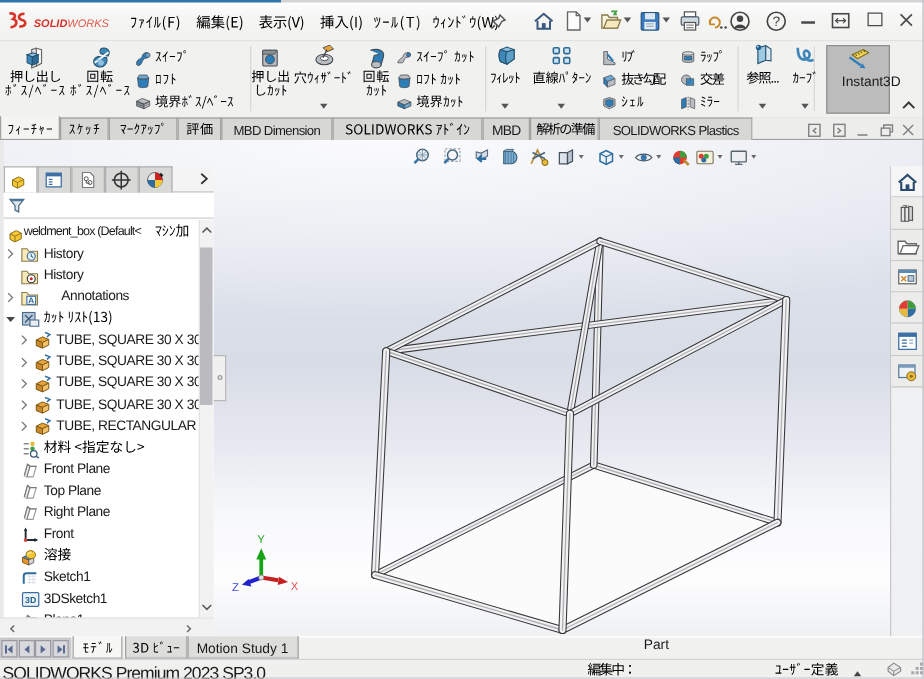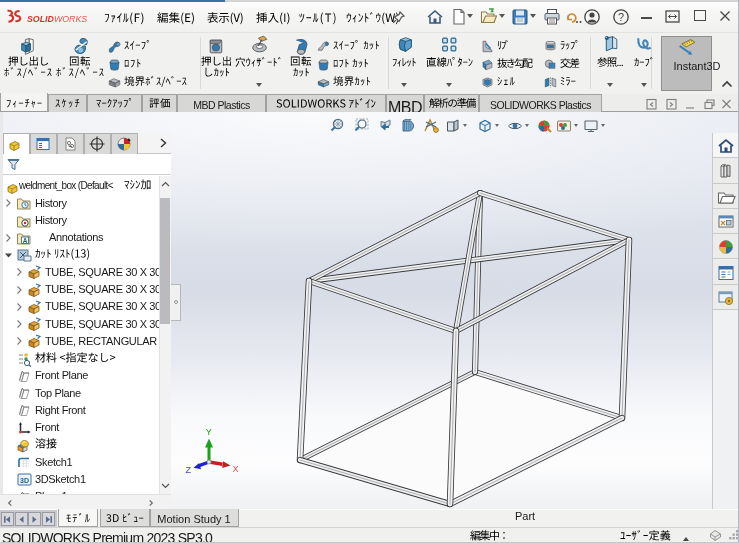--- a/index.html
+++ b/index.html
@@ -304,27 +304,27 @@
   </svg>
 <div class="abs" style="left:87px;top:94px;width:55px;height:18px;background:#d7d7d6;border:1px solid #a2a2a1;border-bottom:none"></div>
 <svg class="abs" style="left:95.5px;top:98.0px" width="39" height="14" aria-hidden="true">
     <path d="M2.2 7.3C2.6 8 3.1 8.9 3.3 9.4L3.8 8.7C3.6 8.3 3.2 7.5 2.9 6.9C3.7 5.8 4.4 4 4.8 2.8C4.9 2.7 4.9 2.6 5 2.5L4.6 1.9C4.5 2 4.3 2 4.2 2C3.6 2 1.4 2 1.1 2C0.9 2 0.6 2 0.5 1.9L0.5 2.9C0.6 2.9 0.9 2.8 1.1 2.8C1.4 2.8 3.6 2.8 4.1 2.8C3.8 3.6 3.1 5.2 2.5 6.2C2.1 5.7 1.8 5.2 1.6 4.9L1.1 5.5C1.4 5.9 1.9 6.7 2.2 7.3ZM6 4.7L6 5.7C6.2 5.7 6.5 5.6 6.7 5.6C7.1 5.6 9.2 5.6 9.6 5.6C9.8 5.6 10.1 5.7 10.2 5.7L10.2 4.7C10.1 4.7 9.9 4.7 9.6 4.7C9.2 4.7 7.1 4.7 6.7 4.7C6.4 4.7 6.2 4.7 6 4.7ZM13.1 0.7C13.1 1 13 1.4 13 1.6C12.8 2.5 12.3 3.8 11.5 4.9L12.1 5.5C12.6 4.7 13 3.9 13.3 3.1L14.7 3.1C14.6 4.1 14.3 5.2 13.9 6.1C13.4 7.2 12.7 8.2 11.9 8.7L12.5 9.4C13.3 8.7 14 7.7 14.4 6.6C14.9 5.5 15.2 4.3 15.4 3.2C15.4 3.1 15.5 2.8 15.5 2.6L15.1 2.2C15 2.3 14.9 2.3 14.7 2.3L13.5 2.3L13.7 1.8C13.7 1.6 13.8 1.3 13.9 1ZM21.2 2.2L20.8 1.7C20.7 1.7 20.5 1.7 20.4 1.7C20.1 1.7 17.8 1.7 17.5 1.7C17.3 1.7 17.1 1.7 16.9 1.7L16.9 2.6C17.1 2.5 17.3 2.5 17.5 2.5C17.8 2.5 20 2.5 20.4 2.5C20.2 3.2 19.8 4.3 19.3 4.8L19.8 5.3C20.4 4.5 20.9 3.2 21.1 2.5C21.1 2.4 21.2 2.3 21.2 2.2ZM18.5 3.4C18.5 3.7 18.5 3.9 18.5 4.2C18.5 5.8 18.4 7.2 17.6 8.3C17.5 8.5 17.3 8.7 17.1 8.8L17.7 9.4C19.1 8 19.2 6.1 19.2 3.4ZM24.2 3.2L23.6 3.4C23.7 3.9 24 5.1 24 5.5L24.6 5.3C24.5 4.8 24.3 3.6 24.2 3.2ZM25.5 3.5C25.4 4.7 25.2 5.9 24.8 6.8C24.4 7.9 23.7 8.7 23 9L23.5 9.6C24.2 9.2 24.9 8.4 25.3 7.2C25.7 6.3 25.9 5.3 26 4.2C26 4.1 26.1 3.9 26.1 3.8ZM23 3.7L22.4 3.9C22.5 4.3 22.8 5.6 22.9 6.2L23.4 5.9C23.3 5.4 23.1 4.2 23 3.7ZM31.8 2.3L31.4 1.9C31.3 2 31.1 2 31 2C30.8 2 28.8 2 28.5 2C28.3 2 28 1.9 27.9 1.9L27.9 2.8C28 2.8 28.3 2.8 28.5 2.8C28.8 2.8 30.7 2.8 31 2.8C30.9 3.8 30.7 5.2 30.3 6.1C29.9 7.2 29.2 8.1 28.3 8.6L28.8 9.4C29.8 8.8 30.4 7.8 30.9 6.6C31.3 5.5 31.6 4 31.7 2.9C31.7 2.5 31.7 2.6 31.8 2.3ZM33.2 1.4C33.2 0.9 33.5 0.6 33.8 0.6C34.1 0.6 34.4 0.9 34.4 1.4C34.4 1.8 34.1 2.1 33.8 2.1C33.5 2.1 33.2 1.8 33.2 1.4ZM32.8 1.4C32.8 2.1 33.3 2.6 33.8 2.6C34.4 2.6 34.8 2.1 34.8 1.4C34.8 0.6 34.4 0.1 33.8 0.1C33.3 0.1 32.8 0.6 32.8 1.4Z" fill="#000000"></path>
   </svg>
 <div class="abs" style="left:142px;top:94px;width:35px;height:18px;background:#d7d7d6;border:1px solid #a2a2a1;border-bottom:none"></div>
 <svg class="abs" style="left:148.5px;top:98.0px" width="23" height="14" aria-hidden="true">
     <path d="M8.9 2C8.8 2.8 8.5 4 8.2 4.7L8.8 4.8C9.1 4.2 9.4 3.1 9.7 2.2ZM4.9 2.2C5.1 3.1 5.4 4.1 5.4 4.9L6.1 4.7C6 4 5.8 2.9 5.5 2.1ZM0.9 3.4L0.9 4L4 4L4 3.4ZM0.9 0.5L0.9 1.2L4 1.2L4 0.5ZM0.9 4.8L0.9 5.4L4 5.4L4 4.8ZM0.4 1.9L0.4 2.6L4.4 2.6L4.4 1.9ZM4.2 5.3L4.2 6L6.8 6L6.8 9.8L7.6 9.8L7.6 6L10.1 6L10.1 5.3L7.6 5.3L7.6 1.5L9.9 1.5L9.9 0.8L4.6 0.8L4.6 1.5L6.8 1.5L6.8 5.3ZM0.9 6.2L0.9 9.7L1.6 9.7L1.6 9.2L4 9.2L4 6.2ZM1.6 6.8L3.3 6.8L3.3 8.6L1.6 8.6ZM14.4 3.7L14.4 9.7L15.2 9.7L15.2 9L20.1 9L20.1 9.6L20.9 9.6L20.9 3.7L19 3.7L19 2L21 2L21 1.2L14.3 1.2L14.3 2L16.3 2L16.3 3.7ZM17 2L18.2 2L18.2 3.7L17 3.7ZM15.2 8.3L15.2 4.4L16.3 4.4L16.3 8.3ZM20.1 8.3L18.9 8.3L18.9 4.4L20.1 4.4ZM17 4.4L18.2 4.4L18.2 8.3L17 8.3ZM13.7 0.2C13.1 1.8 12.2 3.3 11.2 4.3C11.3 4.5 11.6 4.9 11.6 5.1C12 4.7 12.3 4.3 12.6 3.8L12.6 9.8L13.4 9.8L13.4 2.6C13.8 1.9 14.1 1.2 14.4 0.4Z" fill="#000000"></path>
   </svg>
 <div class="abs" style="left:177px;top:94px;width:89px;height:18px;background:#d7d7d6;border:1px solid #a2a2a1;border-bottom:none"></div>
-<div class="abs" style="left:221.5px;top:98.5px;font-size:10.5px;color:#1a1a1a;white-space:nowrap;transform:translateX(-50%);letter-spacing:-0.5px;">MBD Plastics</div>
+<div class="abs" style="left:221.5px;top:98.5px;font-size:10.5px;color:#1a1a1a;white-space:nowrap;transform:translateX(-50%);letter-spacing:-0.5px;">MBD Dimension</div>
 <div class="abs" style="left:266px;top:94px;width:120px;height:18px;background:#d7d7d6;border:1px solid #a2a2a1;border-bottom:none"></div>
 <svg class="abs" style="left:276.0px;top:98.0px" width="101" height="15" aria-hidden="true">
     <path d="M3.3 9.6C5 9.6 6.1 8.6 6.1 7.4C6.1 6.2 5.4 5.6 4.4 5.2L3.3 4.7C2.7 4.4 1.9 4.1 1.9 3.4C1.9 2.6 2.5 2.2 3.4 2.2C4.2 2.2 4.8 2.5 5.3 2.9L5.8 2.3C5.2 1.7 4.4 1.3 3.4 1.3C2 1.3 0.9 2.2 0.9 3.4C0.9 4.6 1.8 5.2 2.5 5.5L3.7 6C4.5 6.3 5 6.6 5 7.4C5 8.2 4.4 8.8 3.4 8.8C2.5 8.8 1.7 8.4 1.1 7.8L0.5 8.5C1.2 9.2 2.2 9.6 3.3 9.6ZM10.6 9.6C12.7 9.6 14.1 8 14.1 5.4C14.1 2.9 12.7 1.3 10.6 1.3C8.6 1.3 7.2 2.9 7.2 5.4C7.2 8 8.6 9.6 10.6 9.6ZM10.6 8.8C9.2 8.8 8.2 7.5 8.2 5.4C8.2 3.4 9.2 2.2 10.6 2.2C12.1 2.2 13 3.4 13 5.4C13 7.5 12.1 8.8 10.6 8.8ZM15.8 9.5L20.4 9.5L20.4 8.6L16.9 8.6L16.9 1.4L15.8 1.4ZM21.8 9.5L22.8 9.5L22.8 1.4L21.8 1.4ZM25.1 9.5L27.1 9.5C29.5 9.5 30.9 8 30.9 5.4C30.9 2.9 29.5 1.4 27.1 1.4L25.1 1.4ZM26.1 8.7L26.1 2.3L27 2.3C28.9 2.3 29.8 3.4 29.8 5.4C29.8 7.5 28.9 8.7 27 8.7ZM33.5 9.5L34.7 9.5L35.9 4.6C36 4 36.2 3.4 36.3 2.8L36.4 2.8C36.5 3.4 36.6 4 36.8 4.6L38 9.5L39.2 9.5L40.9 1.4L39.9 1.4L39 5.8C38.9 6.7 38.7 7.6 38.6 8.4L38.5 8.4C38.3 7.6 38.2 6.7 38 5.8L36.8 1.4L35.9 1.4L34.8 5.8C34.6 6.7 34.4 7.6 34.2 8.4L34.2 8.4C34 7.6 33.9 6.7 33.7 5.8L32.8 1.4L31.8 1.4ZM45.3 9.6C47.3 9.6 48.7 8 48.7 5.4C48.7 2.9 47.3 1.3 45.3 1.3C43.2 1.3 41.8 2.9 41.8 5.4C41.8 8 43.2 9.6 45.3 9.6ZM45.3 8.8C43.8 8.8 42.9 7.5 42.9 5.4C42.9 3.4 43.8 2.2 45.3 2.2C46.7 2.2 47.7 3.4 47.7 5.4C47.7 7.5 46.7 8.8 45.3 8.8ZM51.5 5.3L51.5 2.3L52.8 2.3C54.1 2.3 54.8 2.6 54.8 3.7C54.8 4.7 54.1 5.3 52.8 5.3ZM54.9 9.5L56 9.5L54 6C55.1 5.7 55.8 5 55.8 3.7C55.8 2 54.6 1.4 53 1.4L50.5 1.4L50.5 9.5L51.5 9.5L51.5 6.1L52.9 6.1ZM57.4 9.5L58.5 9.5L58.5 6.9L59.8 5.3L62.3 9.5L63.4 9.5L60.5 4.5L63 1.4L61.9 1.4L58.5 5.5L58.5 5.5L58.5 1.4L57.4 1.4ZM66.8 9.6C68.5 9.6 69.5 8.6 69.5 7.4C69.5 6.2 68.8 5.6 67.9 5.2L66.7 4.7C66.1 4.4 65.4 4.1 65.4 3.4C65.4 2.6 66 2.2 66.9 2.2C67.6 2.2 68.2 2.5 68.7 2.9L69.3 2.3C68.7 1.7 67.8 1.3 66.9 1.3C65.4 1.3 64.4 2.2 64.4 3.4C64.4 4.6 65.2 5.2 66 5.5L67.1 6C67.9 6.3 68.5 6.6 68.5 7.4C68.5 8.2 67.9 8.8 66.8 8.8C66 8.8 65.2 8.4 64.6 7.8L64 8.5C64.7 9.2 65.6 9.6 66.8 9.6ZM77.7 2.4L77.3 1.8C77.1 1.8 77 1.9 76.8 1.9C76.5 1.9 74.1 1.9 73.8 1.9C73.6 1.9 73.4 1.9 73.2 1.8L73.2 2.8C73.4 2.7 73.6 2.7 73.8 2.7C74.1 2.7 76.4 2.7 76.8 2.7C76.6 3.4 76.1 4.6 75.6 5.1L76.2 5.7C76.8 4.8 77.3 3.4 77.5 2.7C77.5 2.6 77.6 2.5 77.7 2.4ZM74.8 3.7C74.8 3.9 74.8 4.2 74.8 4.5C74.8 6.2 74.7 7.6 73.9 8.8C73.8 9 73.5 9.2 73.4 9.3L74 9.9C75.4 8.5 75.5 6.4 75.6 3.7ZM79.6 8.5C79.6 8.9 79.6 9.5 79.6 9.8L80.4 9.8C80.4 9.5 80.4 8.9 80.4 8.5L80.4 5.2C81 5.6 81.8 6.3 82.4 6.9L82.7 5.9C82.1 5.3 81.1 4.6 80.4 4.2L80.4 2.3C80.4 2 80.4 1.5 80.4 1.2L79.5 1.2C79.6 1.5 79.6 2 79.6 2.3C79.6 3.2 79.6 7.9 79.6 8.5ZM84.3 0.7L83.7 0.9C84 1.3 84.4 2.3 84.6 2.7L85.2 2.4C85 2 84.5 1.1 84.3 0.7ZM85.5 0.1L84.9 0.4C85.2 0.8 85.6 1.7 85.8 2.2L86.4 1.9C86.2 1.4 85.7 0.5 85.5 0.1ZM89.7 6.3C90.4 5.9 91.1 5.3 91.7 4.7L91.7 8.7C91.7 9.1 91.7 9.7 91.6 9.9L92.4 9.9C92.4 9.7 92.4 9.1 92.4 8.7L92.4 3.9C92.9 3.2 93.4 2.4 93.8 1.7L93.2 1C92.9 1.8 92.3 2.8 91.7 3.5C91.1 4.2 90.2 4.9 89.4 5.4ZM95.6 1.5L95.2 2.2C95.7 2.7 96.4 3.9 96.7 4.4L97.2 3.7C96.9 3.2 96.1 2 95.6 1.5ZM95.2 8.7L95.5 9.6C96.4 9.3 97.1 8.6 97.7 7.9C98.5 6.9 99.1 5.4 99.5 4L99 3.1C98.7 4.4 98.1 6.1 97.3 7.1C96.8 7.8 96.1 8.4 95.2 8.7Z" fill="#000000"></path>
   </svg>
 <div class="abs" style="left:386px;top:94px;width:38px;height:18px;background:#d7d7d6;border:1px solid #a2a2a1;border-bottom:none"></div>
-<div class="abs" style="left:405.0px;top:98.5px;font-size:16px;color:#1a1a1a;white-space:nowrap;transform:translateX(-50%);letter-spacing:-0.5px;">MBD</div>
+<div class="abs" style="left:405.0px;top:98.5px;font-size:11px;color:#1a1a1a;white-space:nowrap;transform:translateX(-50%);letter-spacing:-0.5px;">MBD</div>
 <div class="abs" style="left:424px;top:94px;width:55px;height:18px;background:#d7d7d6;border:1px solid #a2a2a1;border-bottom:none"></div>
 <svg class="abs" style="left:428.5px;top:98.0px" width="47" height="14" aria-hidden="true">
     <path d="M2.8 3.5L2.8 4.6L1.8 4.6L1.8 3.5ZM3.3 3.5L4.3 3.5L4.3 4.6L3.3 4.6ZM1.7 2.8C1.9 2.5 2.1 2.1 2.2 1.7L3.4 1.7C3.3 2.1 3.1 2.5 2.9 2.8ZM2 0.2C1.7 1.5 1.1 2.7 0.3 3.5C0.5 3.6 0.8 3.9 0.9 4L1.1 3.7L1.1 5.6C1.1 6.8 1.1 8.4 0.4 9.5C0.5 9.6 0.8 9.7 0.9 9.9C1.4 9.1 1.6 8.1 1.7 7.1L4.3 7.1L4.3 9C4.3 9.1 4.2 9.2 4.1 9.2C3.9 9.2 3.5 9.2 2.9 9.2C3 9.3 3.1 9.6 3.2 9.8C3.9 9.8 4.3 9.8 4.6 9.7C4.9 9.6 4.9 9.4 4.9 9L4.9 3.7C5.1 3.8 5.3 4.1 5.4 4.2C6.7 3.7 7.2 2.6 7.4 1.4L9.1 1.4C9 2.6 8.9 3.1 8.8 3.2C8.7 3.3 8.7 3.3 8.5 3.3C8.4 3.3 8 3.3 7.6 3.3C7.7 3.5 7.7 3.7 7.7 3.9C8.2 4 8.6 4 8.8 3.9C9.1 3.9 9.3 3.9 9.4 3.7C9.6 3.4 9.7 2.8 9.8 1C9.8 0.9 9.8 0.7 9.8 0.7L5.2 0.7L5.2 1.4L6.7 1.4C6.5 2.4 6.1 3.2 4.9 3.7L4.9 2.8L3.6 2.8C3.9 2.4 4.1 1.9 4.3 1.4L3.8 1.1L3.7 1.1L2.5 1.1C2.6 0.9 2.6 0.6 2.7 0.3ZM2.8 5.2L2.8 6.4L1.8 6.4L1.8 5.6L1.8 5.2ZM3.3 5.2L4.3 5.2L4.3 6.4L3.3 6.4ZM6 4.2C5.8 5.1 5.5 5.9 5 6.5C5.2 6.6 5.5 6.8 5.6 6.9C5.8 6.6 6 6.2 6.2 5.8L7.4 5.8L7.4 7.1L5.1 7.1L5.1 7.8L7.4 7.8L7.4 9.8L8.1 9.8L8.1 7.8L10.1 7.8L10.1 7.1L8.1 7.1L8.1 5.8L9.9 5.8L9.9 5.1L8.1 5.1L8.1 4.1L7.4 4.1L7.4 5.1L6.4 5.1C6.5 4.9 6.6 4.6 6.7 4.3ZM18.2 0.3C17.4 0.6 16.1 1 14.9 1.2L14.3 1L14.3 4C14.3 5.6 14.2 7.7 13 9.3C13.2 9.4 13.5 9.6 13.6 9.8C14.8 8.3 15 6.2 15 4.5L17 4.5L17 9.8L17.7 9.8L17.7 4.5L19.3 4.5L19.3 3.8L15.1 3.8L15.1 1.9C16.4 1.7 17.8 1.3 18.8 0.9ZM11.4 0.2L11.4 2.4L9.7 2.4L9.7 3.2L11.3 3.2C10.9 4.6 10.2 6.3 9.5 7.2C9.6 7.4 9.8 7.7 9.9 7.9C10.4 7.2 11 6 11.4 4.8L11.4 9.8L12.1 9.8L12.1 5.1C12.5 5.6 12.9 6.2 13.1 6.6L13.6 5.9C13.4 5.6 12.5 4.5 12.1 4.1L12.1 3.2L13.6 3.2L13.6 2.4L12.1 2.4L12.1 0.2ZM23.4 2.3C23.3 3.2 23.1 4.2 22.8 5.1C22.3 6.9 21.7 7.6 21.2 7.6C20.8 7.6 20.1 7 20.1 5.7C20.1 4.2 21.4 2.5 23.4 2.3ZM24.3 2.2C26.1 2.4 27.1 3.7 27.1 5.3C27.1 7.1 25.8 8.1 24.4 8.4C24.2 8.5 23.8 8.5 23.5 8.5L24 9.3C26.5 9 27.9 7.5 27.9 5.3C27.9 3.2 26.4 1.5 23.9 1.5C21.4 1.5 19.3 3.5 19.3 5.7C19.3 7.5 20.3 8.5 21.2 8.5C22.2 8.5 23 7.4 23.6 5.3C23.9 4.3 24.1 3.2 24.3 2.2ZM28.8 0.8C29.4 1 30.1 1.4 30.5 1.6L30.9 1C30.5 0.8 29.8 0.4 29.2 0.2ZM28 2.5C28.6 2.7 29.3 3.1 29.7 3.3L30.1 2.7C29.7 2.4 29 2.1 28.4 2ZM28.3 5.9L28.9 6.5C29.5 5.8 30.2 5 30.8 4.2L30.4 3.7C29.7 4.5 28.9 5.4 28.3 5.9ZM28.2 7.1L28.2 7.8L32.4 7.8L32.4 9.9L33.2 9.9L33.2 7.8L37.6 7.8L37.6 7.1L33.2 7.1L33.2 6.2L32.4 6.2L32.4 7.1ZM34.5 0.2C34.4 0.5 34.2 1 34 1.3L32.5 1.3C32.7 1 32.9 0.7 33.1 0.4L32.3 0.1C31.8 1.2 31 2.2 30.2 2.8C30.4 3 30.7 3.2 30.8 3.4C31 3.2 31.3 2.9 31.5 2.7L31.5 6.1L37.4 6.1L37.4 5.5L34.7 5.5L34.7 4.7L36.8 4.7L36.8 4.1L34.7 4.1L34.7 3.3L36.8 3.3L36.8 2.7L34.7 2.7L34.7 2L37.1 2L37.1 1.3L34.8 1.3C35 1 35.2 0.7 35.4 0.3ZM32.3 2L34 2L34 2.7L32.3 2.7ZM32.3 5.5L32.3 4.7L34 4.7L34 5.5ZM32.3 3.3L34 3.3L34 4.1L32.3 4.1ZM40 1.2L40 1.9L41.7 1.9L41.7 2.7L42.5 2.7L42.5 1.9L44.5 1.9L44.5 2.7L45.2 2.7L45.2 1.9L46.8 1.9L46.8 1.2L45.2 1.2L45.2 0.3L44.5 0.3L44.5 1.2L42.5 1.2L42.5 0.3L41.7 0.3L41.7 1.2ZM43.8 6.6L43.8 7.5L42.3 7.5L42.3 6.6ZM43.8 6.1L42.3 6.1L42.3 5.2L43.8 5.2ZM44.4 6.6L45.9 6.6L45.9 7.5L44.4 7.5ZM44.4 6.1L44.4 5.2L45.9 5.2L45.9 6.1ZM41.6 4.6L41.6 9.8L42.3 9.8L42.3 8.1L43.8 8.1L43.8 9.8L44.4 9.8L44.4 8.1L45.9 8.1L45.9 9.1C45.9 9.2 45.9 9.2 45.8 9.2C45.7 9.2 45.3 9.2 44.8 9.2C44.9 9.4 45 9.7 45 9.8C45.7 9.9 46.1 9.8 46.3 9.7C46.6 9.6 46.6 9.4 46.6 9.1L46.6 4.6ZM40.2 3.1L40.2 5.3C40.2 6.5 40.1 8.2 39.4 9.4C39.6 9.4 39.9 9.7 40 9.8C40.8 8.6 40.9 6.7 40.9 5.4L40.9 3.8L46.9 3.8L46.9 3.1ZM39.2 0.2C38.7 1.9 37.9 3.5 37 4.5C37.1 4.7 37.3 5.1 37.4 5.3C37.7 4.9 38.1 4.4 38.4 3.9L38.4 9.8L39.2 9.8L39.2 2.5C39.5 1.8 39.8 1.1 40 0.4Z" fill="#000000"></path>
   </svg>
 <div class="abs" style="left:479px;top:94px;width:123px;height:18px;background:#d7d7d6;border:1px solid #a2a2a1;border-bottom:none"></div>
 <div class="abs" style="left:540.5px;top:98.5px;font-size:10.5px;color:#1a1a1a;white-space:nowrap;transform:translateX(-50%);letter-spacing:-0.5px;">SOLIDWORKS Plastics</div>
 <div class="abs" style="left:602px;top:94px;width:137px;height:17px;background:#ededec"></div>
 <svg class="abs" style="left:646px;top:99px" width="90" height="11" viewBox="0 0 90 11">
 <g stroke="#7e7e7e" stroke-width="1.1" fill="none">
 <rect x="1" y="0.5" width="9" height="9.5"></rect>
@@ -612,21 +612,21 @@
     <path d="M3.5 12.5 L6 3.5 L8 5 L13 5 L10.5 13.5 L5 13.5 Z" fill="none" stroke="#9a9a9a" stroke-width="0.9"></path>
     <path d="M6 3.5 L8 5 L13 5" fill="#fff" stroke="#7a7a7a" stroke-width="1"></path>
     <path d="M3.5 12.5 L6 3.5 L8 5 L5.5 13.5" fill="#f0f0f0" stroke="#7a7a7a" stroke-width="1"></path>
   </svg>
 <div class="abs" style="left:35px;top:386.625px;font-size:11px;color:#1a1a1a;white-space:nowrap;letter-spacing:-0.35px;">Top Plane</div>
 <svg class="abs" style="left:16px;top:402.375px" width="16" height="16" viewBox="0 0 16 16">
     <path d="M3.5 12.5 L6 3.5 L8 5 L13 5 L10.5 13.5 L5 13.5 Z" fill="none" stroke="#9a9a9a" stroke-width="0.9"></path>
     <path d="M6 3.5 L8 5 L13 5" fill="#fff" stroke="#7a7a7a" stroke-width="1"></path>
     <path d="M3.5 12.5 L6 3.5 L8 5 L5.5 13.5" fill="#f0f0f0" stroke="#7a7a7a" stroke-width="1"></path>
   </svg>
-<div class="abs" style="left:35px;top:403.875px;font-size:11px;color:#1a1a1a;white-space:nowrap;letter-spacing:-0.35px;">Right Front</div>
+<div class="abs" style="left:35px;top:403.875px;font-size:11px;color:#1a1a1a;white-space:nowrap;letter-spacing:-0.35px;">Right Plane</div>
 <svg class="abs" style="left:16px;top:419.625px" width="16" height="16" viewBox="0 0 16 16">
     <path d="M4.5 3.5 V12 H13.5" fill="none" stroke="#222b36" stroke-width="1.5"></path>
     <path d="M14.5 12 l-3 -1.6 v3.2 z" fill="#222b36"></path>
     <path d="M4.5 2 l-1.4 2.8 h2.8 z" fill="#222b36"></path>
     <circle cx="4.5" cy="12" r="1.5" fill="#d04838"></circle>
   </svg>
 <div class="abs" style="left:35px;top:421.125px;font-size:11px;color:#1a1a1a;white-space:nowrap;letter-spacing:-0.35px;">Front</div>
 <svg class="abs" style="left:16px;top:436.875px" width="16" height="16" viewBox="0 0 16 16">
     <path d="M2 9 l5 -2.5 4 2 -5 2.5 z" fill="#4a88b8" stroke="#23526e" stroke-width="0.7"></path>
     <path d="M2 9 l5 2 v4 l-5 -2 z" fill="#e8952e" stroke="#7e5214" stroke-width="0.7"></path>

